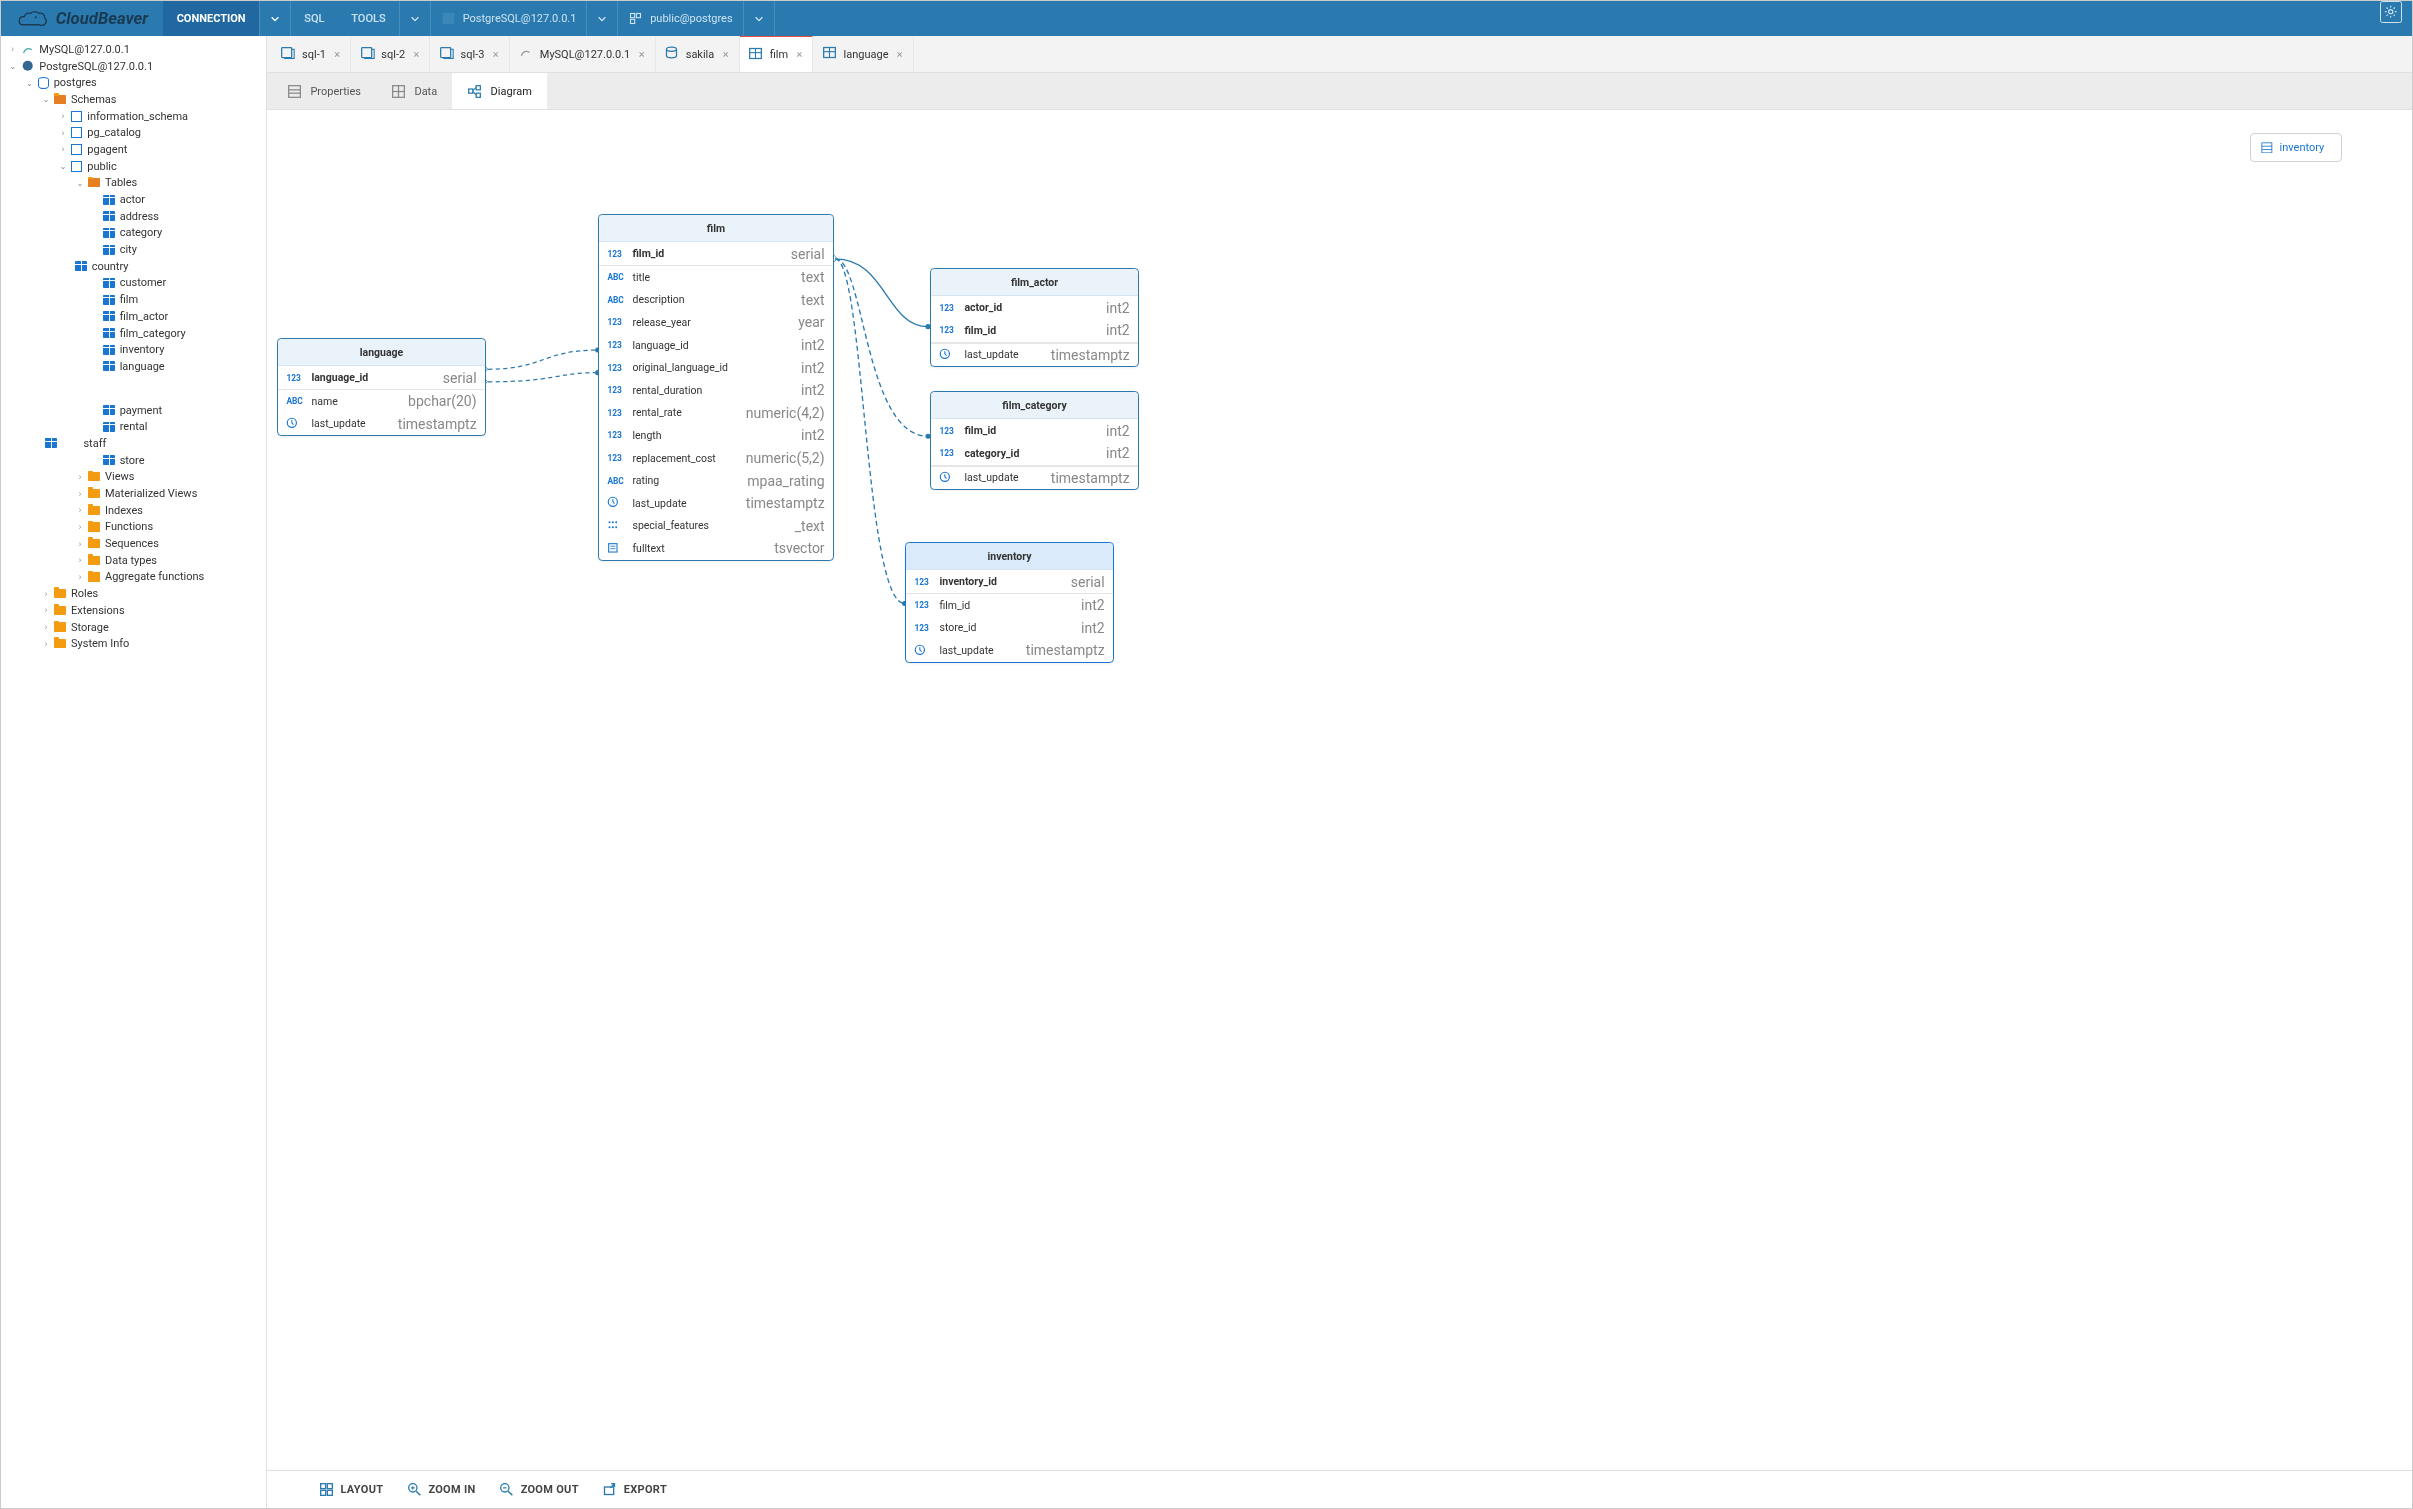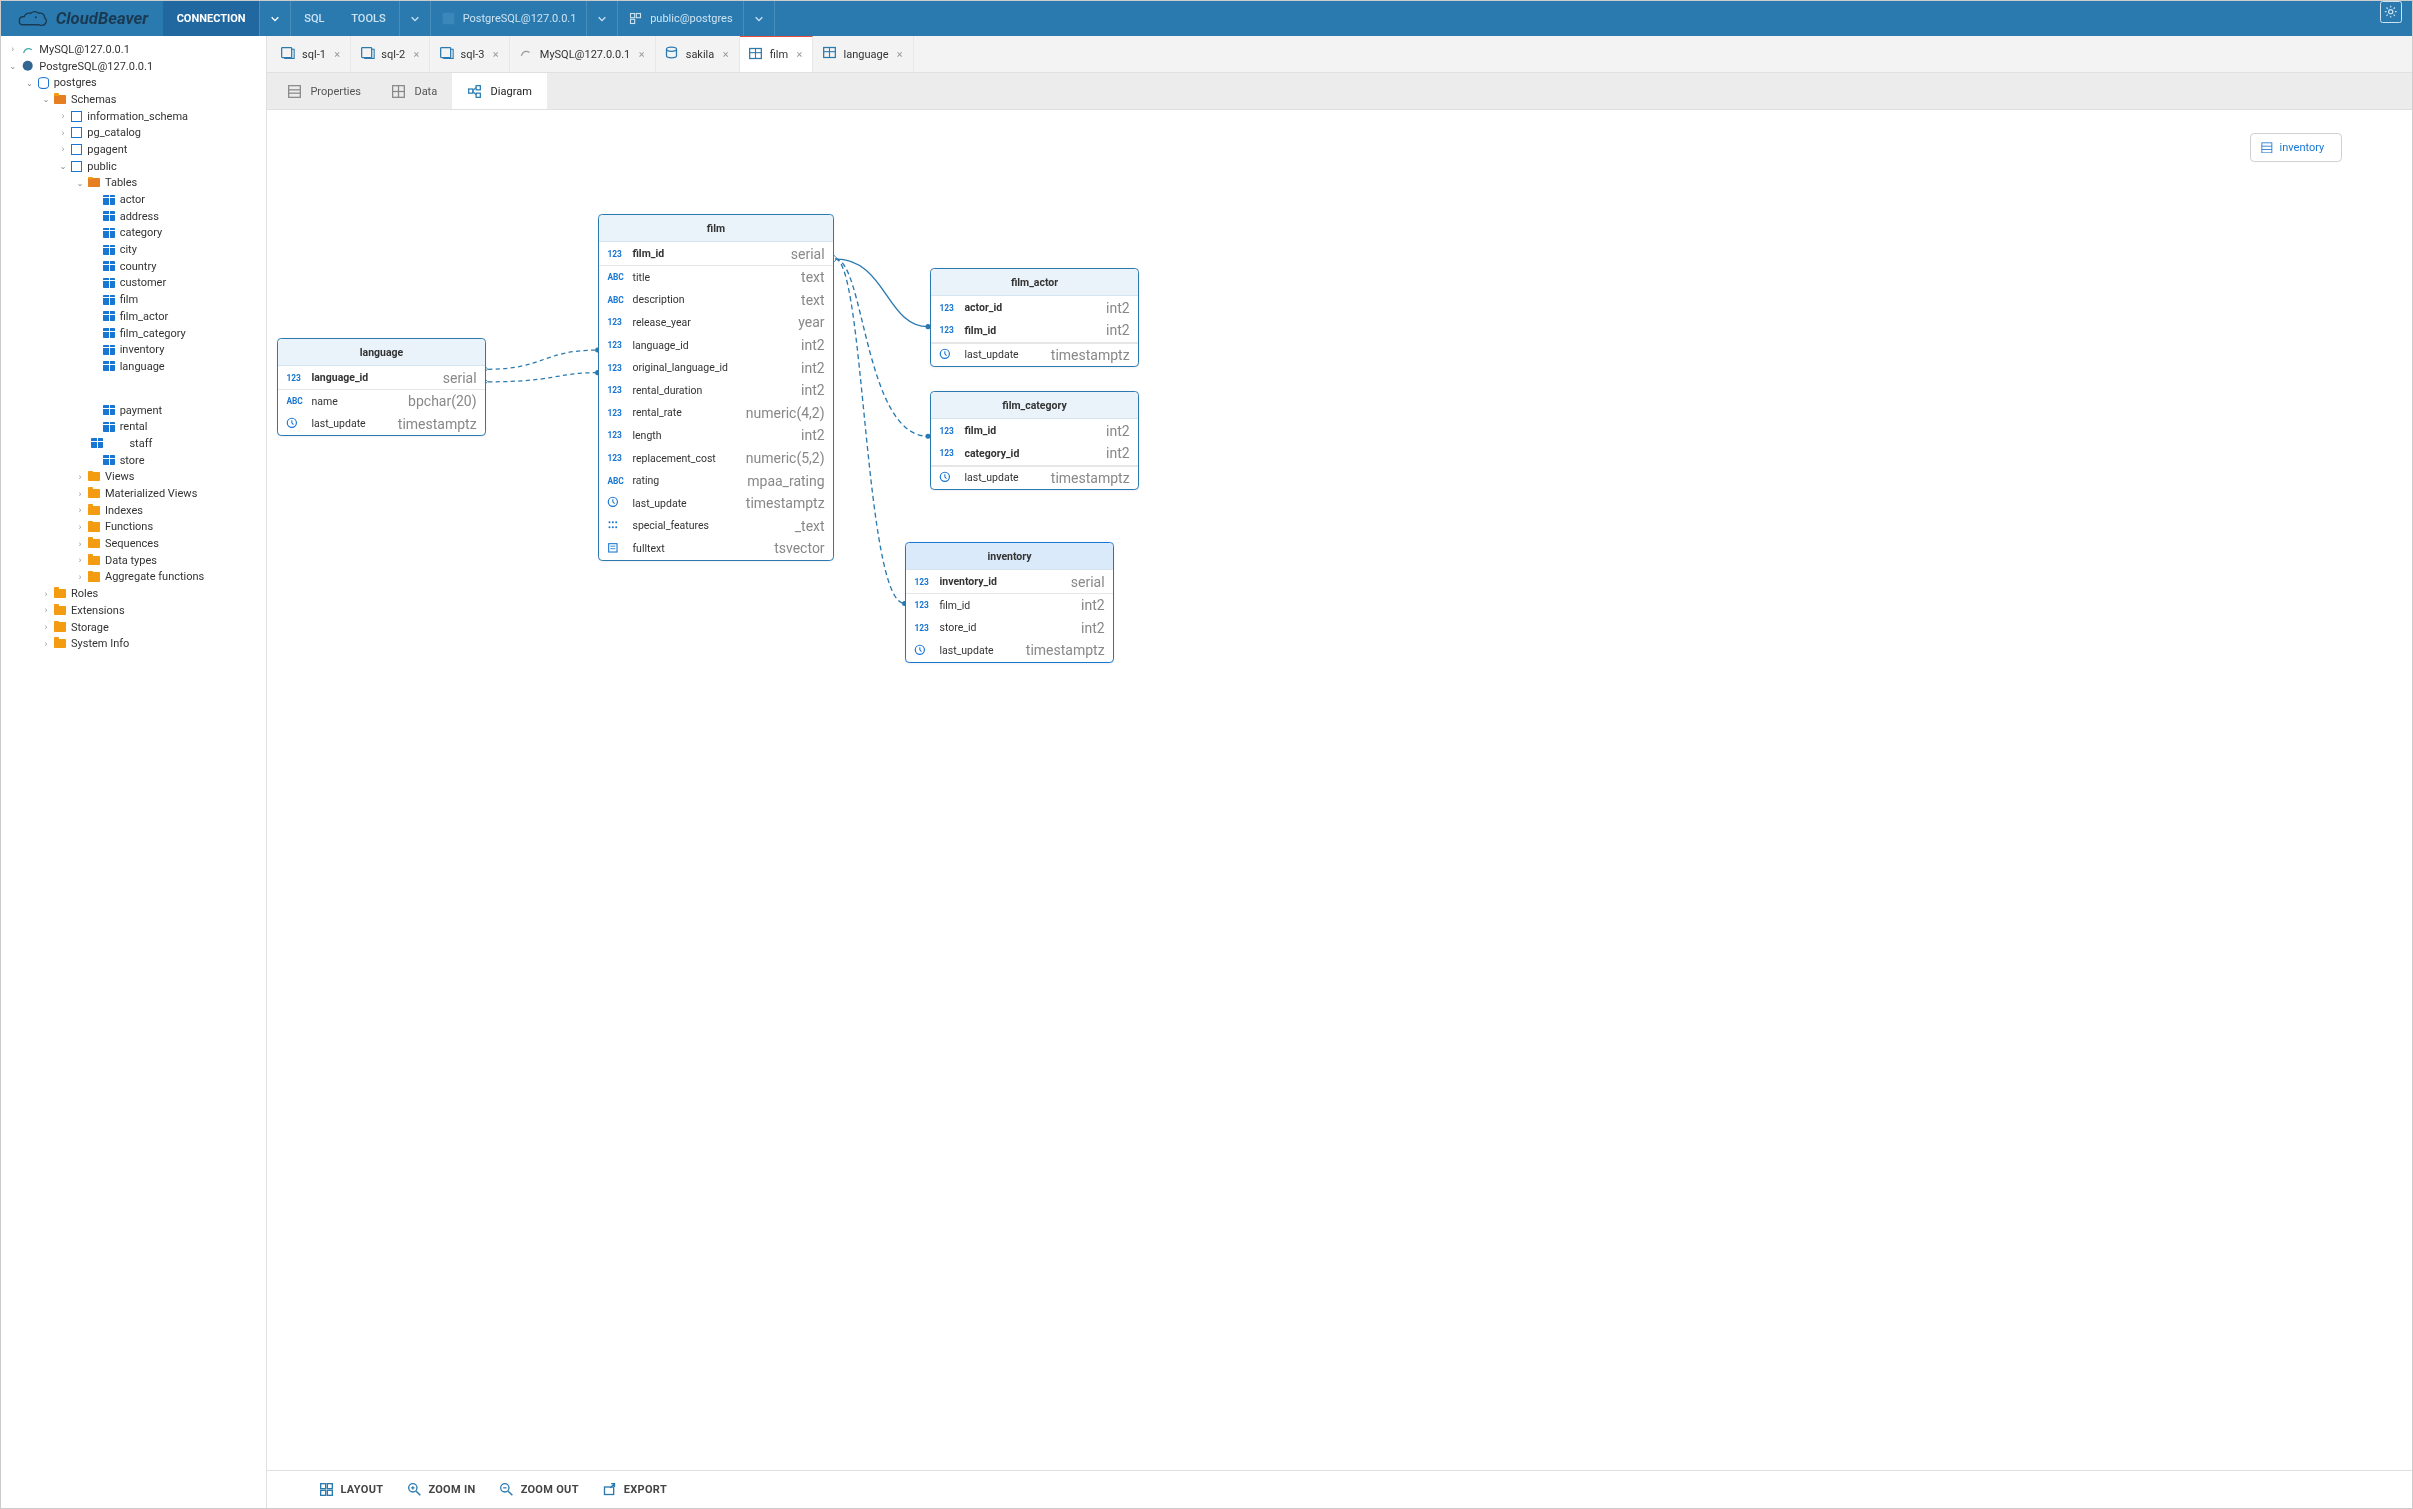--- a/index.html
+++ b/index.html
@@ -200,21 +200,21 @@
             <span class="tree-label">address</span>
           </div>
           <div class="tree-row" style="padding-left: 102px;">
             <span class="ic-table"></span>
             <span class="tree-label">category</span>
           </div>
           <div class="tree-row" style="padding-left: 102px;">
             <span class="ic-table"></span>
             <span class="tree-label">city</span>
           </div>
-          <div class="tree-row" style="padding-left: 102px;">
+          <div class="tree-row" style="padding-left: 74px;">
             <span class="ic-table"></span>
             <span class="tree-label">country</span>
           </div>
           <div class="tree-row" style="padding-left: 102px;">
             <span class="ic-table"></span>
             <span class="tree-label">customer</span>
           </div>
           <div class="tree-row" style="padding-left: 102px;">
             <span class="ic-table"></span>
             <span class="tree-label">film</span>
@@ -236,21 +236,21 @@
             <span class="tree-label">language</span>
           </div>
           <div class="tree-row" style="padding-left: 102px; margin-top: 27px;">
             <span class="ic-table"></span>
             <span class="tree-label">payment</span>
           </div>
           <div class="tree-row" style="padding-left: 102px;">
             <span class="ic-table"></span>
             <span class="tree-label">rental</span>
           </div>
-          <div class="tree-row" style="padding-left: 90px; gap: 25px;">
+          <div class="tree-row" style="padding-left: 44px; gap: 25px;">
             <span class="ic-table"></span>
             <span class="tree-label">staff</span>
           </div>
           <div class="tree-row" style="padding-left: 102px;">
             <span class="ic-table"></span>
             <span class="tree-label">store</span>
           </div>
         </div>
       <div class="tree-row" style="padding-left:74px">
           <span class="tree-toggle">›</span>

